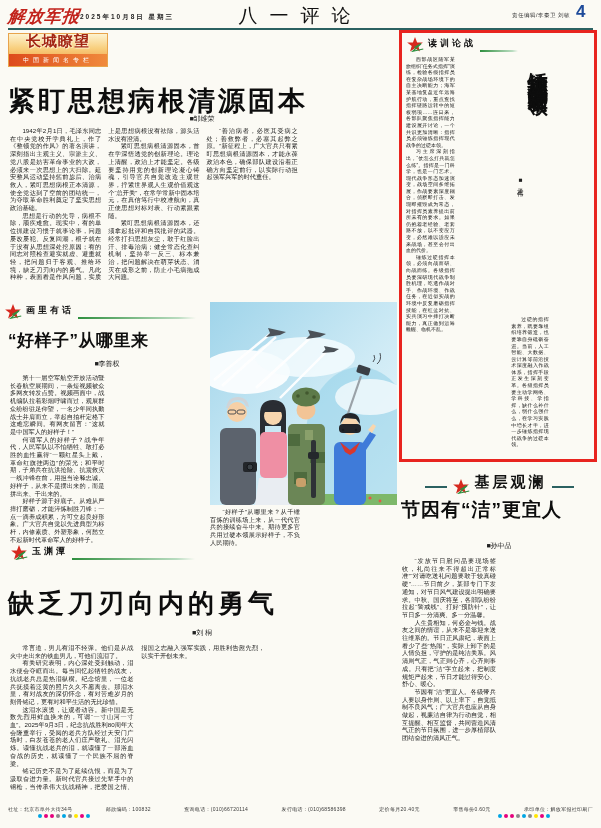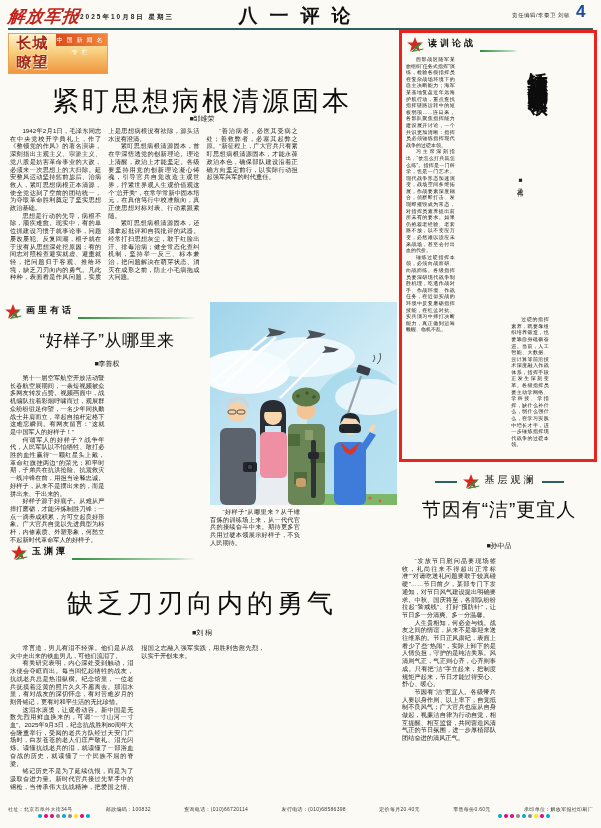--- a/index.html
+++ b/index.html
@@ -3,32 +3,32 @@
 <meta charset="utf-8">
 <style>
   *{margin:0;padding:0;box-sizing:border-box}
   html,body{width:601px;height:828px}
   body{position:relative;background:#fbfaf4;font-family:"Liberation Sans","DejaVu Sans",sans-serif;color:#121212;overflow:hidden}
   .abs{position:absolute}
 
   
   .brand{left:8px;top:5px;font-size:17px;font-weight:bold;font-style:italic;color:#c2231c;transform:skewX(-6deg);letter-spacing:1px}
   .hdate{left:80px;top:13px;font-size:6.5px;letter-spacing:2px;font-weight:bold;color:#222}
-  .hsection{left:0;top:3px;width:601px;text-align:center;font-size:19px;font-weight:bold;letter-spacing:12px;color:#111}
+  .hsection{left:0;top:3px;width:601px;text-align:center;font-size:19px;font-weight:normal;letter-spacing:12px;color:#111}
   .heditor{left:470px;top:12px;width:100px;text-align:right;font-size:5.5px;color:#333;letter-spacing:.5px}
   .hpage{left:576px;top:2px;font-size:17px;font-weight:bold;color:#1d4a9a}
   .hrule{left:8px;top:28px;width:585px;height:2px;background:#2b6161}
 
   
-  .mast{left:8px;top:33px;width:100px;height:41px;background:linear-gradient(180deg,#fdf3cf 0%,#f8cf7d 45%,#f0953f 100%);border:1px solid #e8a44c;display:flex;flex-direction:row;justify-content:flex-end}
+  .mast{left:8px;top:33px;width:100px;height:34px;background:linear-gradient(180deg,#fdf3cf 0%,#f8cf7d 45%,#f0953f 100%);border:1px solid #e8a44c;display:flex;flex-direction:column;justify-content:flex-end}
   .mast-title{text-align:center;font-size:15px;font-weight:bold;color:#a32613;text-shadow:0 0 2px #ffffff,1px 1px 0 #ffe9b0;margin-bottom:3px;letter-spacing:1px}
   .mast-sub{height:12px;background:linear-gradient(90deg,#dd4a1c,#f08a3c);color:#fff;font-size:6px;letter-spacing:4px;text-align:center;line-height:12px}
 
   
-  .headline{text-align:center;font-weight:normal;color:#0d0d0d}
+  .headline{text-align:left;font-weight:bold;color:#0d0d0d}
   .byline{text-align:center;font-size:7px;color:#222}
   .body-cols{font-size:6.2px;line-height:7.7px;text-align:justify;color:#1a1a1a;column-fill:auto}
   .body-cols p{text-indent:2em;margin:0}
 
   .a1-title{left:8px;top:83px;width:388px;font-size:27px;letter-spacing:3px}
   .a1-byline{left:8px;top:114px;width:388px}
   .a1-body{left:10px;top:127px;width:386px;height:168px;column-count:4;column-gap:7px}
 
   
   .seclabel{display:flex;align-items:flex-end;gap:4px}
@@ -228,21 +228,21 @@
     </div>
   </div>
 </div>
 
 <div class="abs jiceng-label">
   <span class="dash"></span>
   <svg width="18" height="15" viewBox="0 0 24 20">
     <path d="M12 0 L14.8 7.2 22.5 7.4 16.4 12 18.6 19.4 12 15 5.4 19.4 7.6 12 1.5 7.4 9.2 7.2 Z" fill="#d6281e"></path>
     <path d="M11 14 L20 9 L9 19 L23 16" stroke="#2f8f3f" stroke-width="1.5" fill="none"></path>
   </svg>
-  <span class="txt" style="font-size:10px;font-weight:normal;letter-spacing:3px;padding-bottom:2px">基层观澜</span>
+  <span class="txt" style="font-size:15px;font-weight:bold;letter-spacing:3px;padding-bottom:2px">基层观澜</span>
   <span class="dash"></span>
 </div>
 <div class="abs headline jiceng-title">节因有“洁”更宜人</div>
 <div class="abs byline jiceng-byline">■孙中品</div>
 <div class="abs body-cols jiceng-body">
     <p>“发放节日慰问品要现场签收，礼尚往来不得超出正常标准”“对请吃送礼问题要敢于较真碰硬”……节日前夕，某部专门下发通知，对节日风气建设提出明确要求。中秋、国庆将至，各部队纷纷拉起“警戒线”、打好“预防针”，让节日多一分清爽、多一分温馨。</p>
     <p>人生贵相知，何必金与钱。战友之间的情谊，从来不是靠迎来送往维系的。节日正风肃纪，表面上看少了些“热闹”，实际上卸下的是人情负担，守护的是纯洁关系。风清则气正，气正则心齐，心齐则事成。只有把“洁”字立起来，把制度规矩严起来，节日才能过得安心、舒心、暖心。</p>
     <p>节因有“洁”更宜人。各级带兵人要以身作则、以上率下，自觉抵制不良风气；广大官兵也应从自身做起，视廉洁自律为行动自觉，相互提醒、相互监督，共同营造风清气正的节日氛围，进一步厚植部队团结奋进的清风正气。</p>
   </div>
 

